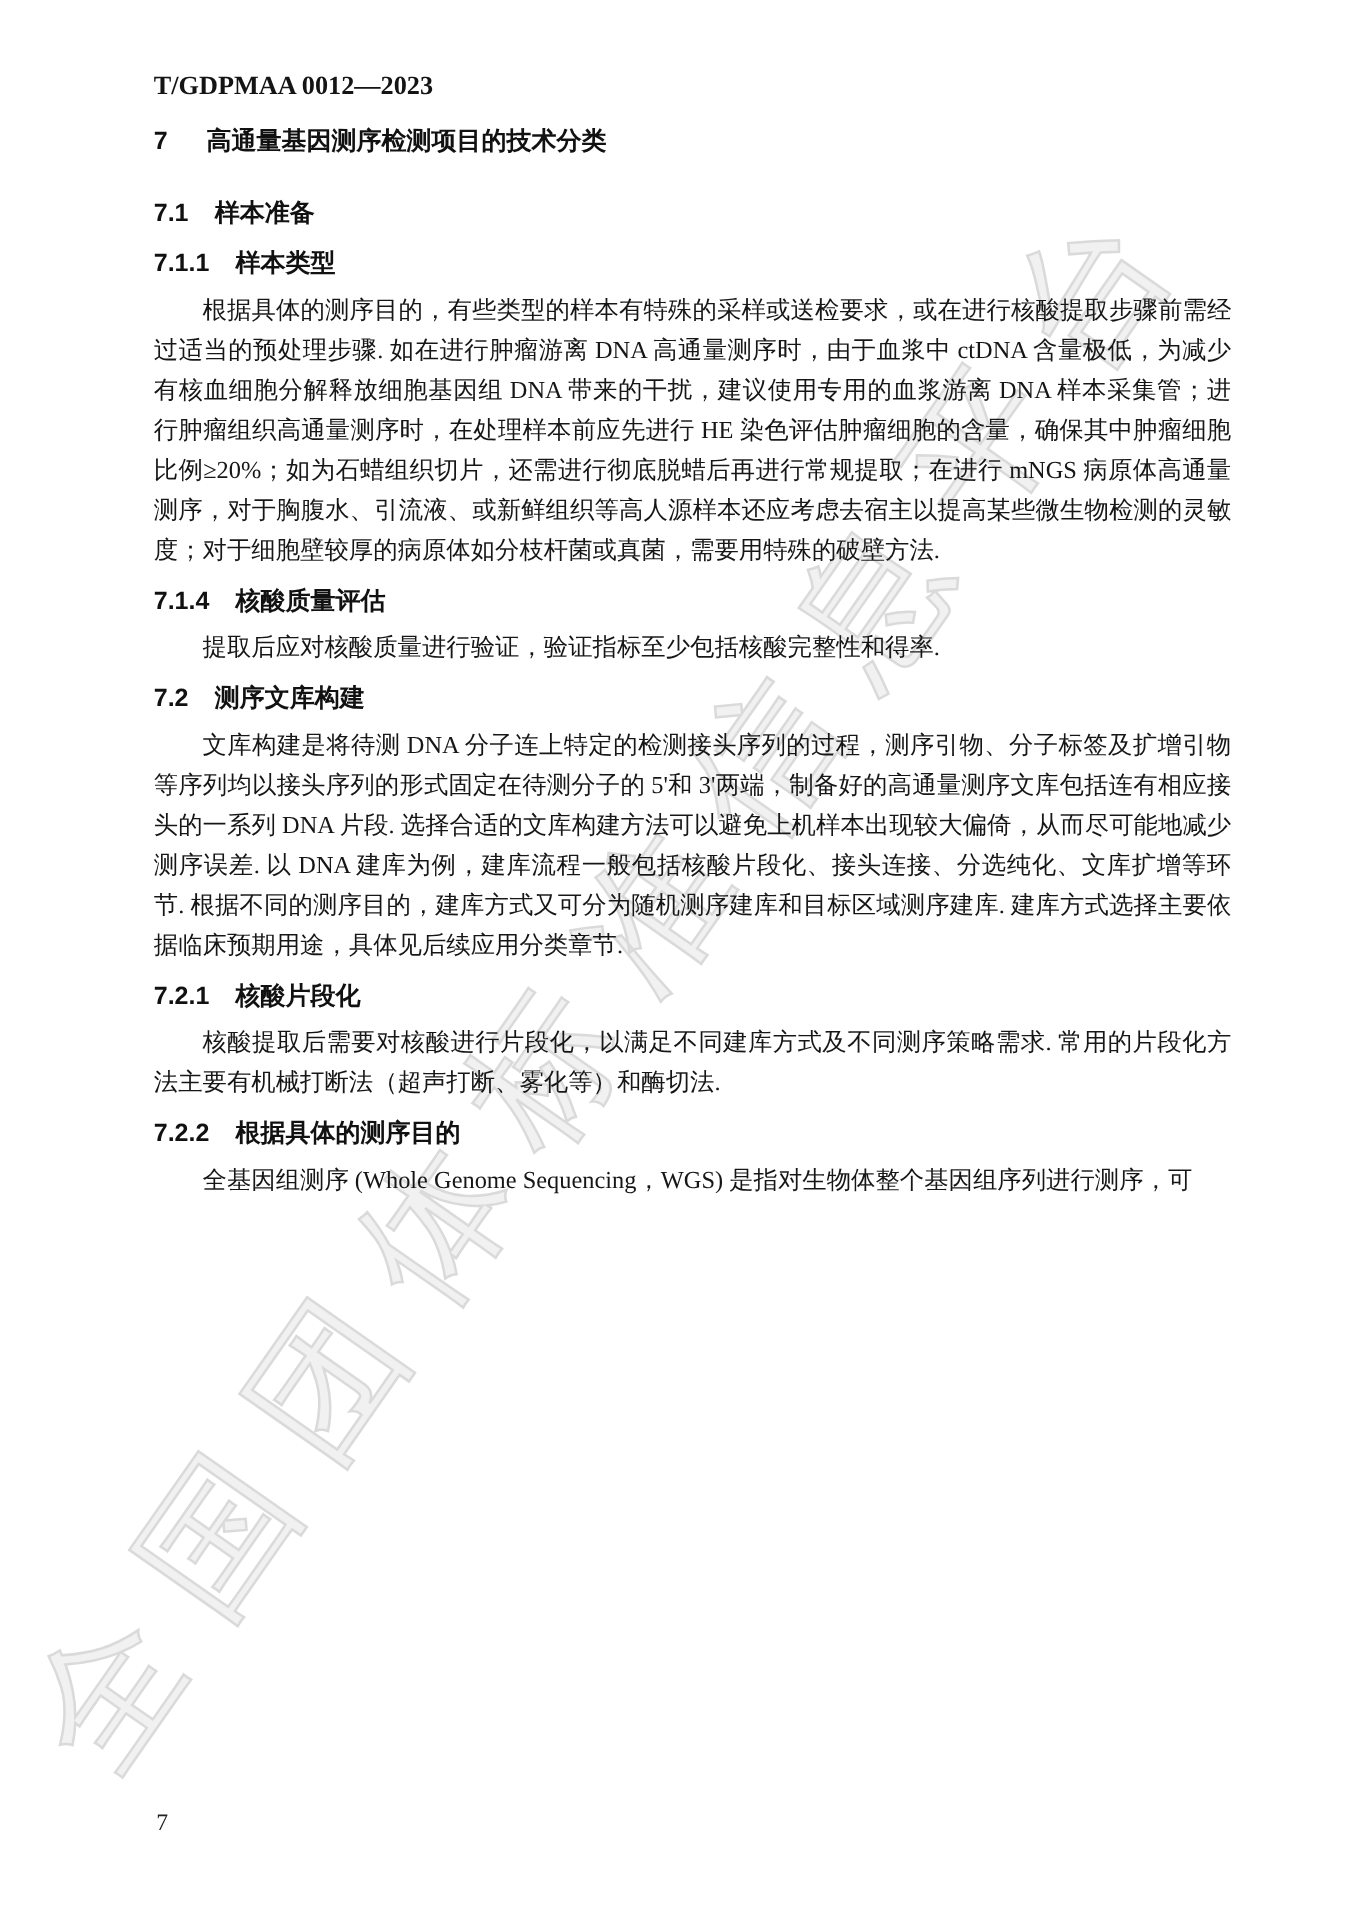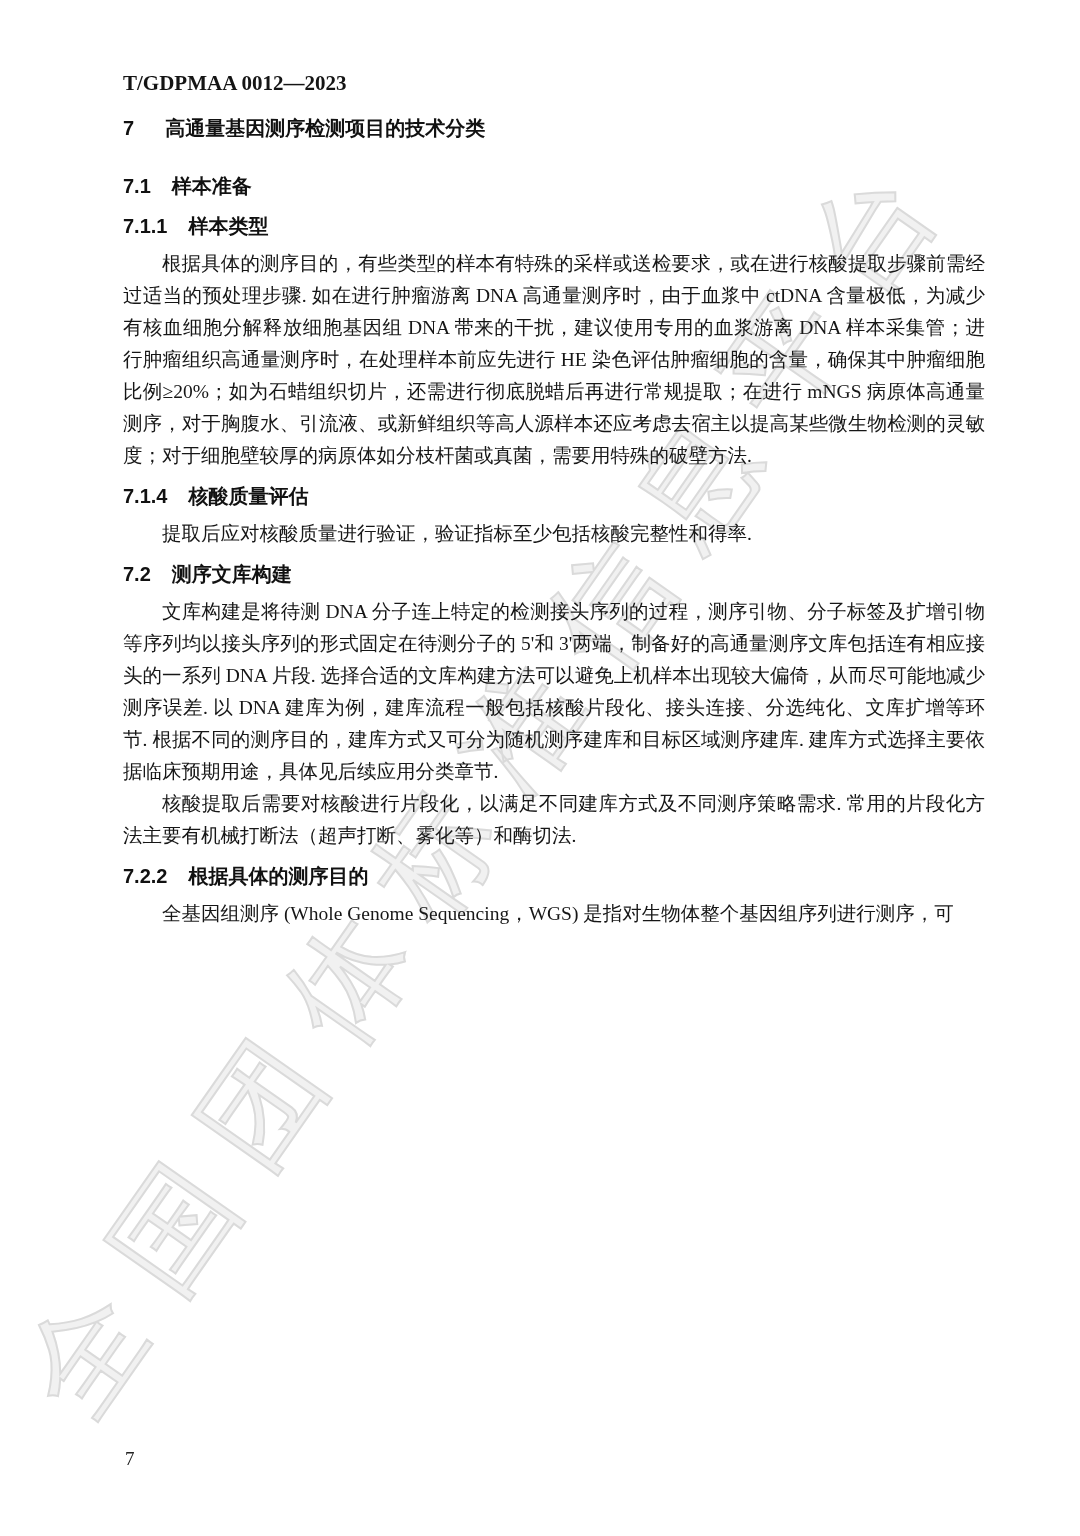--- a/index.html
+++ b/index.html
@@ -30,21 +30,21 @@
     letter-spacing: 34px;
     color: #f1f1f1;
     -webkit-text-stroke: 2px #dadada;
     z-index: 0;
     pointer-events: none;
     user-select: none;
   }
   .content {
     position: absolute;
     left: 123px;
-    top: 70px;
+    top: 55px;
     width: 862px;
     z-index: 1;
   }
   .doc-code {
     font-family: "Liberation Serif", serif;
     font-weight: 700;
     font-size: 21px;
     line-height: 26px;
     margin: 0;
   }
@@ -105,20 +105,21 @@
 
 
     <h3 class="hd"><span class="num">7.1.4</span><span class="ttl">核酸质量评估</span></h3>
 
     <p class="para">提取后应对核酸质量进行验证，验证指标至少包括核酸完整性和得率.</p>
 
     <h3 class="hd"><span class="num">7.2</span><span class="ttl">测序文库构建</span></h3>
 
     <p class="para">文库构建是将待测 DNA 分子连上特定的检测接头序列的过程，测序引物、分子标签及扩增引物等序列均以接头序列的形式固定在待测分子的 5'和 3'两端，制备好的高通量测序文库包括连有相应接头的一系列 DNA 片段. 选择合适的文库构建方法可以避免上机样本出现较大偏倚，从而尽可能地减少测序误差. 以 DNA 建库为例，建库流程一般包括核酸片段化、接头连接、分选纯化、文库扩增等环节. 根据不同的测序目的，建库方式又可分为随机测序建库和目标区域测序建库. 建库方式选择主要依据临床预期用途，具体见后续应用分类章节.</p>
 
+    <h3 class="hd"><span class="num">7.2.1</span><span class="ttl">核酸片段化</span></h3>
 
     <p class="para">核酸提取后需要对核酸进行片段化，以满足不同建库方式及不同测序策略需求. 常用的片段化方法主要有机械打断法（超声打断、雾化等）和酶切法.</p>
 
     <h3 class="hd"><span class="num">7.2.2</span><span class="ttl">根据具体的测序目的</span></h3>
 
     <p class="para">全基因组测序 (Whole Genome Sequencing，WGS) 是指对生物体整个基因组序列进行测序，可</p>
 
   </div>
 
   <div class="page-num">7</div>

